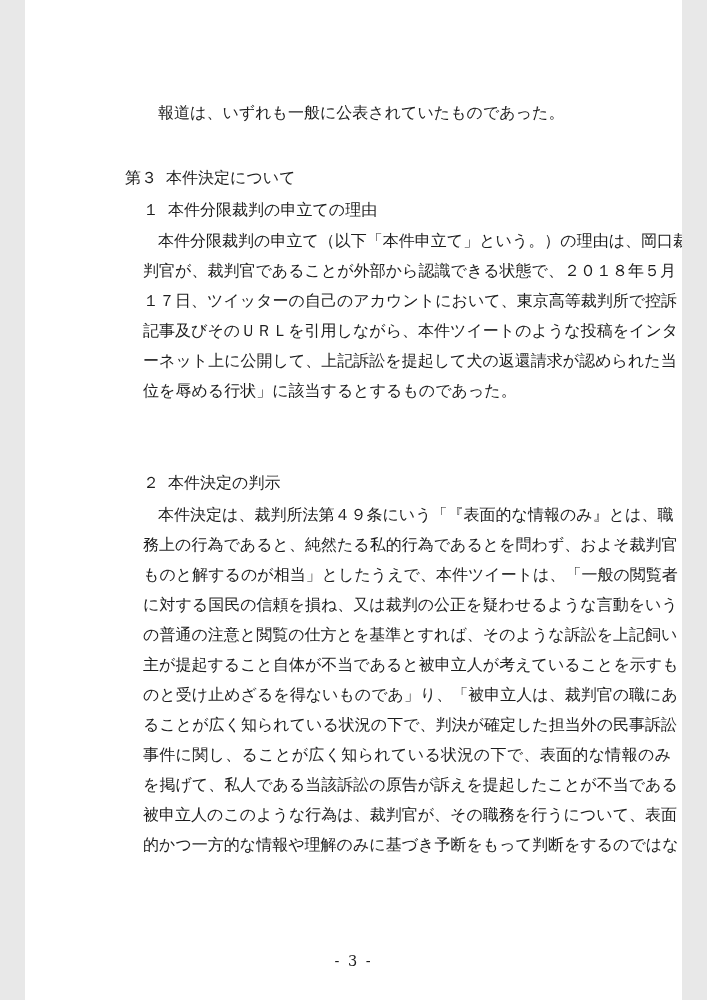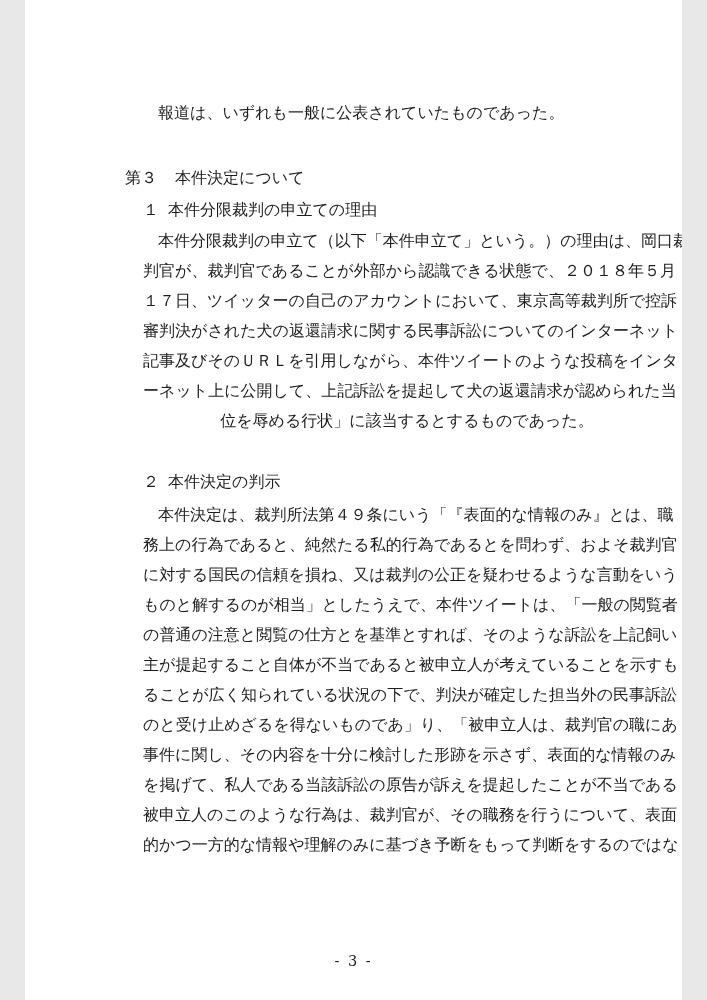--- a/index.html
+++ b/index.html
@@ -13,32 +13,31 @@
     font-size:16px;
     overflow:hidden;
   }
   .abs { position:absolute; line-height:30px; white-space:nowrap; }
   .para { position:absolute; }
   .line {
     height:30px; line-height:30px;
     width:528px;
     white-space:nowrap;
     letter-spacing:0;
-    text-align:center;
   }
   .j {
     text-align:justify;
     text-align-last:justify;
     text-justify:inter-character;
   }
   .indent {
     box-sizing:border-box;
     padding-left:15px;
   }
-  .heading-title { margin-left:18px; }
+  .heading-title { margin-left:9px; }
   .item-title  { margin-left:9px;margin-top:18px; }
   .footer {
     position:absolute;
     left:0; right:0;
     top:950px;
     text-align:center;
     font-size:14.5px;
     line-height:22px;
     letter-spacing:2px;
   }
@@ -57,40 +56,39 @@
   </div>
 
   <div class="abs" style="left:118px; top:195px;">
     <span>１</span><span class="item-title">本件分限裁判の申立ての理由</span>
   </div>
 
   <div class="para" style="left:118px; top:226px;">
     <div class="line j indent">本件分限裁判の申立て（以下「本件申立て」という。）の理由は、岡口裁</div>
     <div class="line j">判官が、裁判官であることが外部から認識できる状態で、２０１８年５月</div>
     <div class="line j">１７日、ツイッターの自己のアカウントにおいて、東京高等裁判所で控訴</div>
-    <div class="line j">審判決がされた犬の返還請求に関する民事訴訟についてのインターネット</div>
     <div class="line j">記事及びそのＵＲＬを引用しながら、本件ツイートのような投稿をインタ</div>
     <div class="line j">ーネット上に公開して、上記訴訟を提起して犬の返還請求が認められた当</div>
     <div class="line">位を辱める行状」に該当するとするものであった。</div>
   </div>
 
-  <div class="abs" style="left:118px; top:468px;font-family:Liberation Mono, monospace;">
+  <div class="abs" style="left:118px; top:468px;">
     <span>２</span><span class="item-title">本件決定の判示</span>
   </div>
 
   <div class="para" style="left:118px; top:500px;">
     <div class="line j indent">本件決定は、裁判所法第４９条にいう「『表面的な情報のみ』とは、職</div>
     <div class="line j">務上の行為であると、純然たる私的行為であるとを問わず、およそ裁判官</div>
+    <div class="line j">ものと解するのが相当」としたうえで、本件ツイートは、「一般の閲覧者</div>
     <div class="line j">に対する国民の信頼を損ね、又は裁判の公正を疑わせるような言動をいう</div>
-    <div class="line j">ものと解するのが相当」としたうえで、本件ツイートは、「一般の閲覧者</div>
     <div class="line j">の普通の注意と閲覧の仕方とを基準とすれば、そのような訴訟を上記飼い</div>
     <div class="line j">主が提起すること自体が不当であると被申立人が考えていることを示すも</div>
+    <div class="line j">のと受け止めざるを得ないものであ」り、「被申立人は、裁判官の職にあ</div>
     <div class="line j">ることが広く知られている状況の下で、判決が確定した担当外の民事訴訟</div>
-    <div class="line j">のと受け止めざるを得ないものであ」り、「被申立人は、裁判官の職にあ</div>
-    <div class="line j">事件に関し、その内容を十分に検討した形跡を示さず、表面的な情報のみ</div>
+    <div class="line j">事件に関し、ることが広く知られている状況の下で、表面的な情報のみ</div>
     <div class="line j">を掲げて、私人である当該訴訟の原告が訴えを提起したことが不当である</div>
     <div class="line j">被申立人のこのような行為は、裁判官が、その職務を行うについて、表面</div>
     <div class="line j">的かつ一方的な情報や理解のみに基づき予断をもって判断をするのではな</div>
   </div>
 
   <div class="footer">- 3 -</div>
 
 </div>
 
 </body></html>

